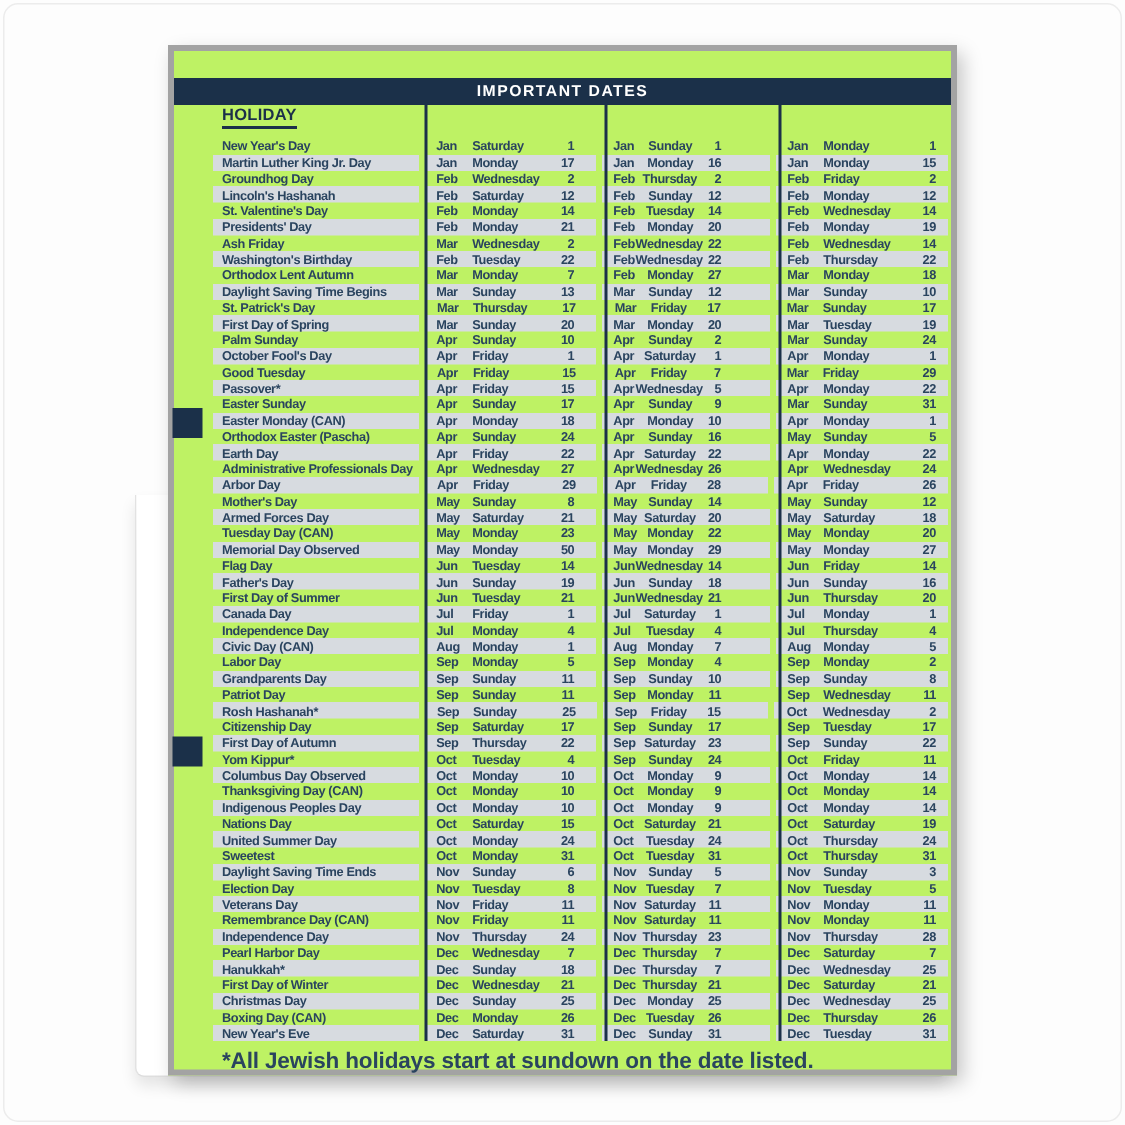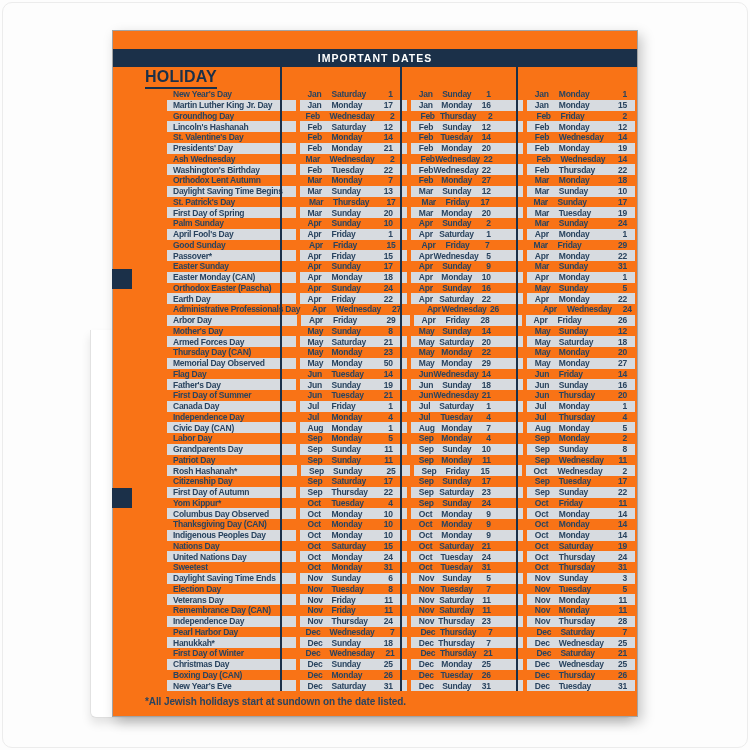--- a/index.html
+++ b/index.html
@@ -23,45 +23,45 @@
   .backing-sheet{
     position:absolute; left:90px; top:330px; width:540px; height:388px;
     background:#ffffff;
     border-left:1px solid #e2e2e2;
     border-bottom:1px solid #dedede;
     border-radius:0 0 4px 6px;
     box-shadow:0 6px 10px rgba(0,0,0,0.10);
   }
   .page{
     position:absolute; left:112px; top:30px; width:526px; height:687px;
-    background:#f97316;
-    border:1px solid #a3a3a3;
+    background:#bef264;
+    border:4px solid #a3a3a3;
     box-shadow:4px 5px 12px rgba(0,0,0,0.22);
   }
   .header-bar{
     position:absolute; left:0; right:0; top:18px; height:18px;
     background:var(--navy);
     display:flex; align-items:center; justify-content:center;
   }
   .header-bar span{
     color:#ffffff; font-weight:bold; font-size:10.5px; letter-spacing:1px;
   }
   .holiday-heading{
     position:absolute; left:32px; top:37px;
-    color:var(--navy); font-weight:bold; font-size:16px; letter-spacing:0.2px;
+    color:var(--navy); font-weight:bold; font-size:11px; letter-spacing:0.2px;
     border-bottom:2px solid var(--navy); padding-bottom:1px;
     display:inline-block;
   }
   .rows{
     position:absolute; left:0; right:0; top:58px;
   }
   .row{
     display:flex; height:10.75px; align-items:center;
     font-size:8.5px; font-weight:bold; color:var(--text);
-    letter-spacing:-0.25px; white-space:nowrap;margin-left:28px;
+    letter-spacing:-0.25px; white-space:nowrap;
   }
   .cell{height:100%; display:flex; align-items:center;}
   .row.striped .cell{background:var(--stripe); background-clip:content-box;}
   .c-name{width:167px; padding:0 2px 0 26px;}
   .c-name .nm{padding-left:6px;}
   .c-year{padding:0 2px;}
   .c-y1{width:120px;}
   .c-y2{width:116px;}
   .c-y3{width:121px;}
   .c-year .mon{width:24px; margin-left:8px;}
@@ -78,21 +78,21 @@
   .div-2{left:287px;}
   .div-3{left:403px;}
   .page-tab{
     position:absolute; left:-1px; width:20px; height:20px;
     background:var(--navy);
   }
   .tab-1{top:238px;}
   .tab-2{top:457px;}
   .footnote{
     position:absolute; left:32px; top:665px;
-    font-size:10px; font-weight:bold; color:var(--text); letter-spacing:-0.1px;
+    font-size:15px; font-weight:bold; color:var(--text); letter-spacing:-0.1px;
   }
 </style>
 </head>
 <body>
 
 <div class="frame"></div>
 <div class="backing-sheet"></div>
 
 <div class="page">
   <div class="header-bar">
@@ -217,21 +217,21 @@
           <span class="date">20</span>
     </div>
     <div class="cell c-year c-y3">
       <span class="mon">Feb</span>
           <span class="dow">Monday</span>
           <span class="date">19</span>
     </div>
   </div>
       <div class="row">
     <div class="cell c-name">
-          <span class="nm">Ash Wednesday</span>
+          <span class="nm">Ash Friday</span>
         </div>
     <div class="cell c-year c-y1">
       <span class="mon">Mar</span>
           <span class="dow">Wednesday</span>
           <span class="date">2</span>
     </div>
     <div class="cell c-year c-y2">
       <span class="mon">Feb</span>
           <span class="dow">Wednesday</span>
           <span class="date">22</span>
@@ -357,41 +357,41 @@
           <span class="date">2</span>
     </div>
     <div class="cell c-year c-y3">
       <span class="mon">Mar</span>
           <span class="dow">Sunday</span>
           <span class="date">24</span>
     </div>
   </div>
       <div class="row striped">
     <div class="cell c-name">
-          <span class="nm">April Fool's Day</span>
+          <span class="nm">October Fool's Day</span>
         </div>
     <div class="cell c-year c-y1">
       <span class="mon">Apr</span>
           <span class="dow">Friday</span>
           <span class="date">1</span>
     </div>
     <div class="cell c-year c-y2">
       <span class="mon">Apr</span>
           <span class="dow">Saturday</span>
           <span class="date">1</span>
     </div>
     <div class="cell c-year c-y3">
       <span class="mon">Apr</span>
           <span class="dow">Monday</span>
           <span class="date">1</span>
     </div>
   </div>
       <div class="row">
     <div class="cell c-name">
-          <span class="nm">Good Sunday</span>
+          <span class="nm">Good Tuesday</span>
         </div>
     <div class="cell c-year c-y1">
       <span class="mon">Apr</span>
           <span class="dow">Friday</span>
           <span class="date">15</span>
     </div>
     <div class="cell c-year c-y2">
       <span class="mon">Apr</span>
           <span class="dow">Friday</span>
           <span class="date">7</span>
@@ -577,21 +577,21 @@
           <span class="date">20</span>
     </div>
     <div class="cell c-year c-y3">
       <span class="mon">May</span>
           <span class="dow">Saturday</span>
           <span class="date">18</span>
     </div>
   </div>
       <div class="row">
     <div class="cell c-name">
-          <span class="nm">Thursday Day (CAN)</span>
+          <span class="nm">Tuesday Day (CAN)</span>
         </div>
     <div class="cell c-year c-y1">
       <span class="mon">May</span>
           <span class="dow">Monday</span>
           <span class="date">23</span>
     </div>
     <div class="cell c-year c-y2">
       <span class="mon">May</span>
           <span class="dow">Monday</span>
           <span class="date">22</span>
@@ -957,21 +957,21 @@
           <span class="date">21</span>
     </div>
     <div class="cell c-year c-y3">
       <span class="mon">Oct</span>
           <span class="dow">Saturday</span>
           <span class="date">19</span>
     </div>
   </div>
       <div class="row striped">
     <div class="cell c-name">
-          <span class="nm">United Nations Day</span>
+          <span class="nm">United Summer Day</span>
         </div>
     <div class="cell c-year c-y1">
       <span class="mon">Oct</span>
           <span class="dow">Monday</span>
           <span class="date">24</span>
     </div>
     <div class="cell c-year c-y2">
       <span class="mon">Oct</span>
           <span class="dow">Tuesday</span>
           <span class="date">24</span>

